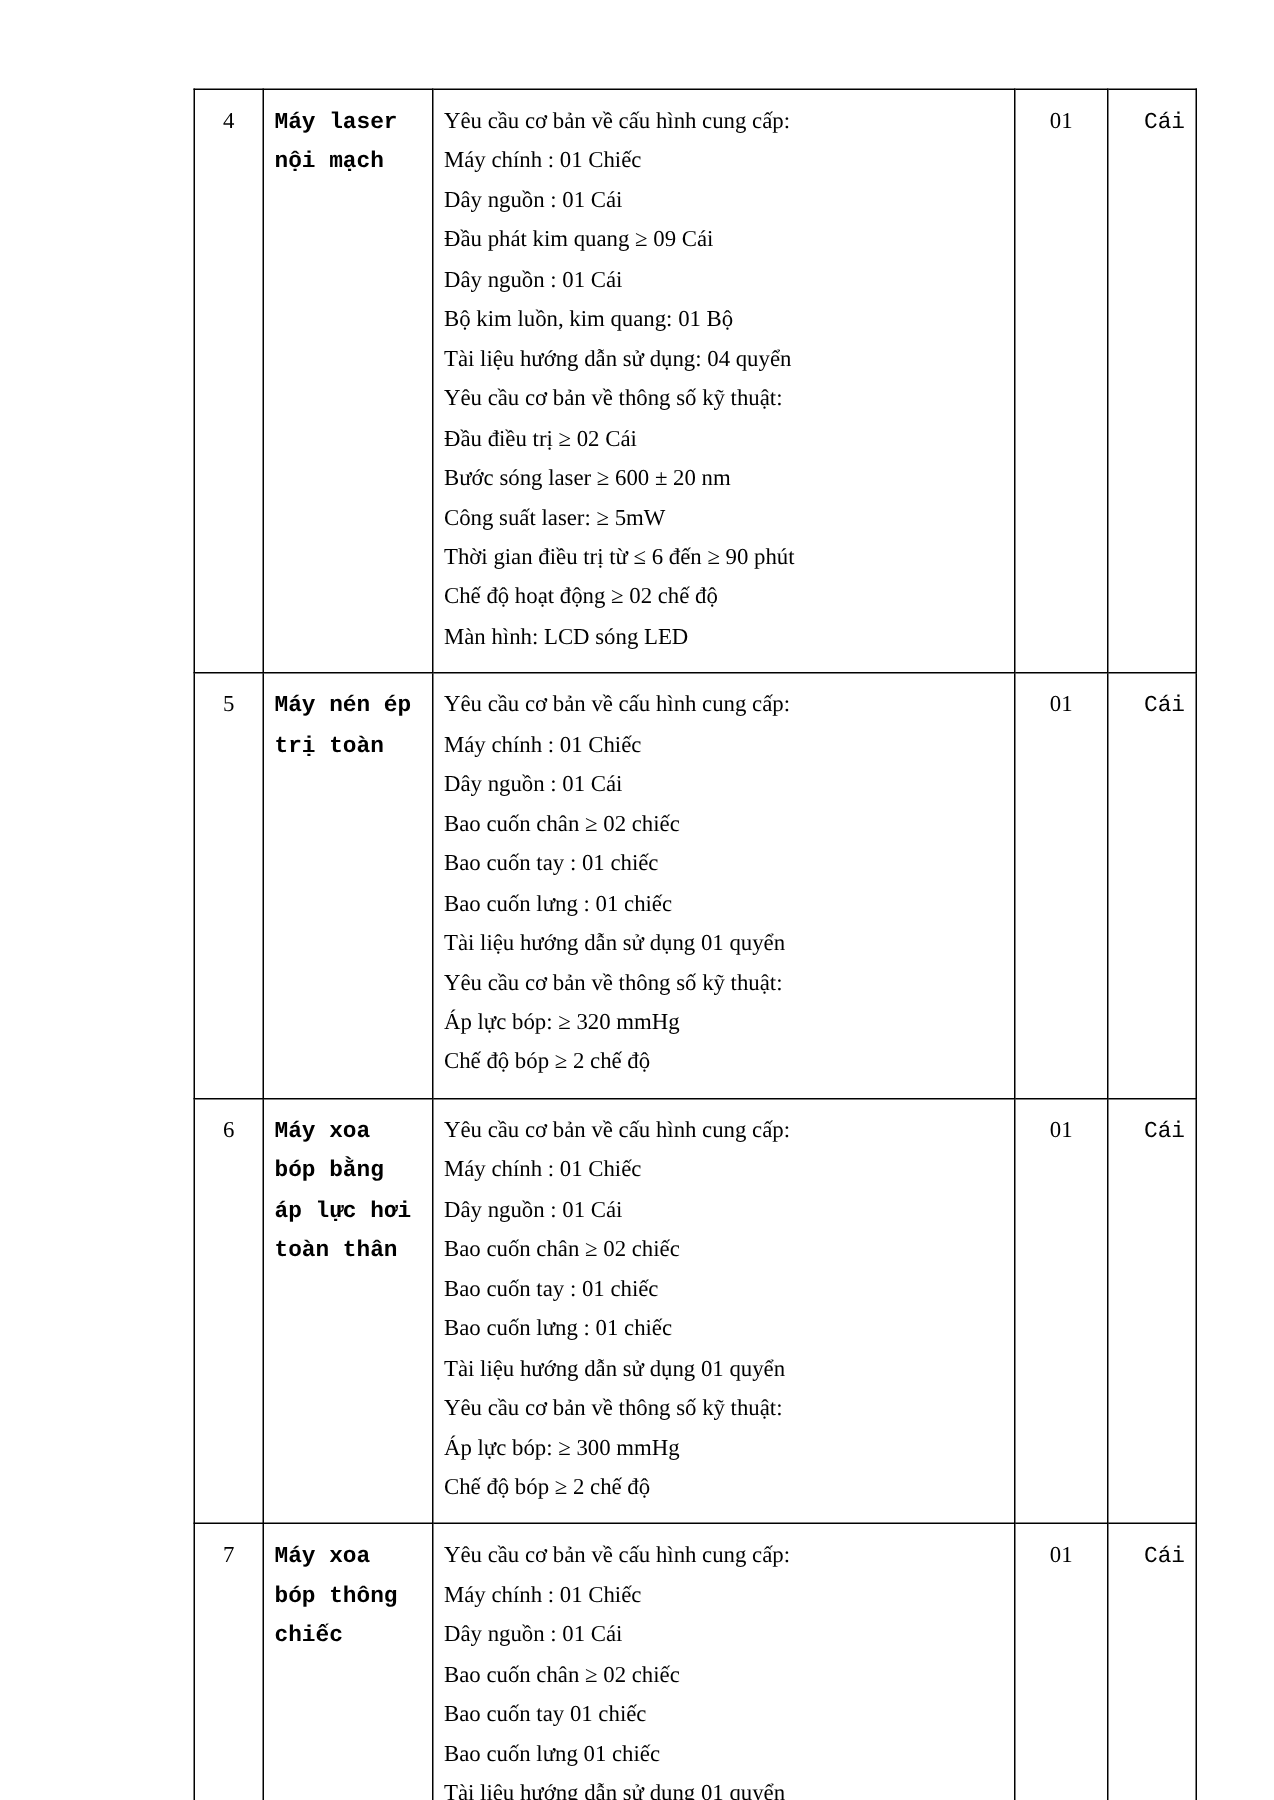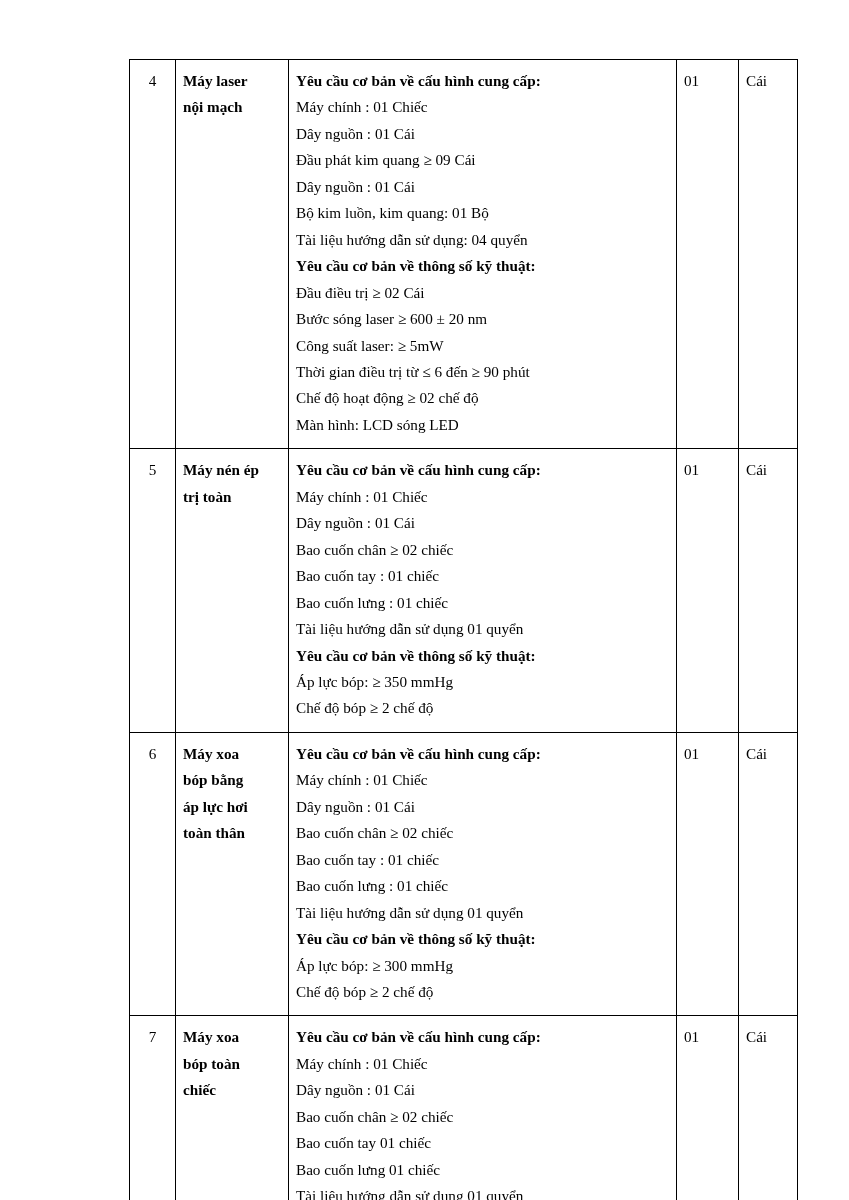--- a/index.html
+++ b/index.html
@@ -50,32 +50,35 @@
     padding-top: 8px;
   }
   td.col-name {
     font-weight: bold;
     padding-left: 9px;
   }
   td.col-spec {
     padding-left: 10px;
   }
   td.col-qty {
+    text-align: center;
   }
   td.col-unit {
-    text-align: left;
+    text-align: right;
+    font-family: Liberation Mono, monospace;
   }
   .line {
     white-space: nowrap;
   }
   .line.b {
-    font-weight: bold;
+    font-weight: normal;
   }
   .name-line {
     white-space: nowrap;
+    font-family: Liberation Mono, monospace;
   }
 </style>
 </head>
 <body>
 
 <div class="page">
   <table class="spec-table">
     <colgroup>
       <col class="c-no">
       <col class="c-name">
@@ -117,21 +120,21 @@
           </td>
           <td class="col-spec">
             <div class="line b">Yêu cầu cơ bản về cấu hình cung cấp:</div>
             <div class="line">Máy chính :  01 Chiếc</div>
             <div class="line">Dây nguồn : 01 Cái</div>
             <div class="line">Bao cuốn chân  ≥  02 chiếc</div>
             <div class="line">Bao cuốn tay  : 01 chiếc</div>
             <div class="line">Bao cuốn lưng  : 01 chiếc</div>
             <div class="line">Tài liệu hướng dẫn sử dụng  01 quyển</div>
             <div class="line b">Yêu cầu cơ bản về thông số kỹ thuật:</div>
-            <div class="line">Áp lực bóp: ≥ 350 mmHg</div>
+            <div class="line">Áp lực bóp: ≥ 320 mmHg</div>
             <div class="line">Chế độ bóp ≥ 2 chế độ</div>
           </td>
           <td class="col-qty">01</td>
           <td class="col-unit">Cái</td>
         </tr>
         <tr>
           <td class="col-no">6</td>
           <td class="col-name">
             <div class="name-line">Máy xoa</div>
             <div class="name-line">bóp bằng</div>
@@ -150,21 +153,21 @@
             <div class="line">Áp lực bóp: ≥ 300 mmHg</div>
             <div class="line">Chế độ bóp ≥ 2 chế độ</div>
           </td>
           <td class="col-qty">01</td>
           <td class="col-unit">Cái</td>
         </tr>
         <tr>
           <td class="col-no">7</td>
           <td class="col-name">
             <div class="name-line">Máy xoa</div>
-            <div class="name-line">bóp toàn</div>
+            <div class="name-line">bóp thông</div>
             <div class="name-line">chiếc</div>
           </td>
           <td class="col-spec">
             <div class="line b">Yêu cầu cơ bản về cấu hình cung cấp:</div>
             <div class="line">Máy chính :   01 Chiếc</div>
             <div class="line">Dây nguồn : 01 Cái</div>
             <div class="line">Bao cuốn chân ≥  02 chiếc</div>
             <div class="line">Bao cuốn tay  01 chiếc</div>
             <div class="line">Bao cuốn lưng  01 chiếc</div>
             <div class="line">Tài liệu hướng dẫn sử dụng  01 quyển</div>

